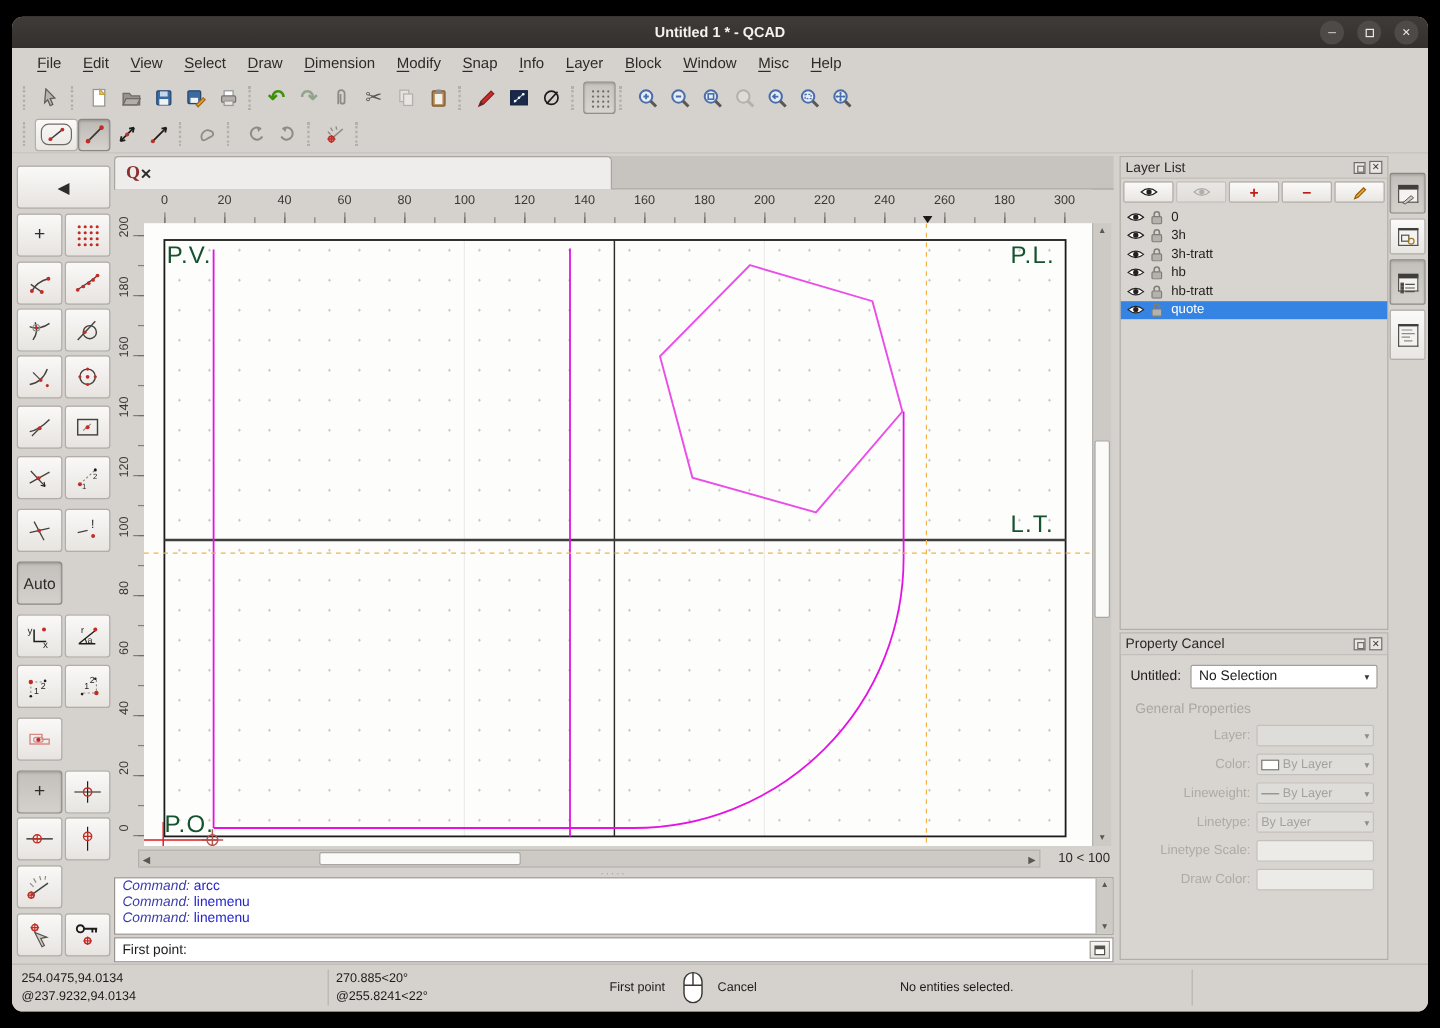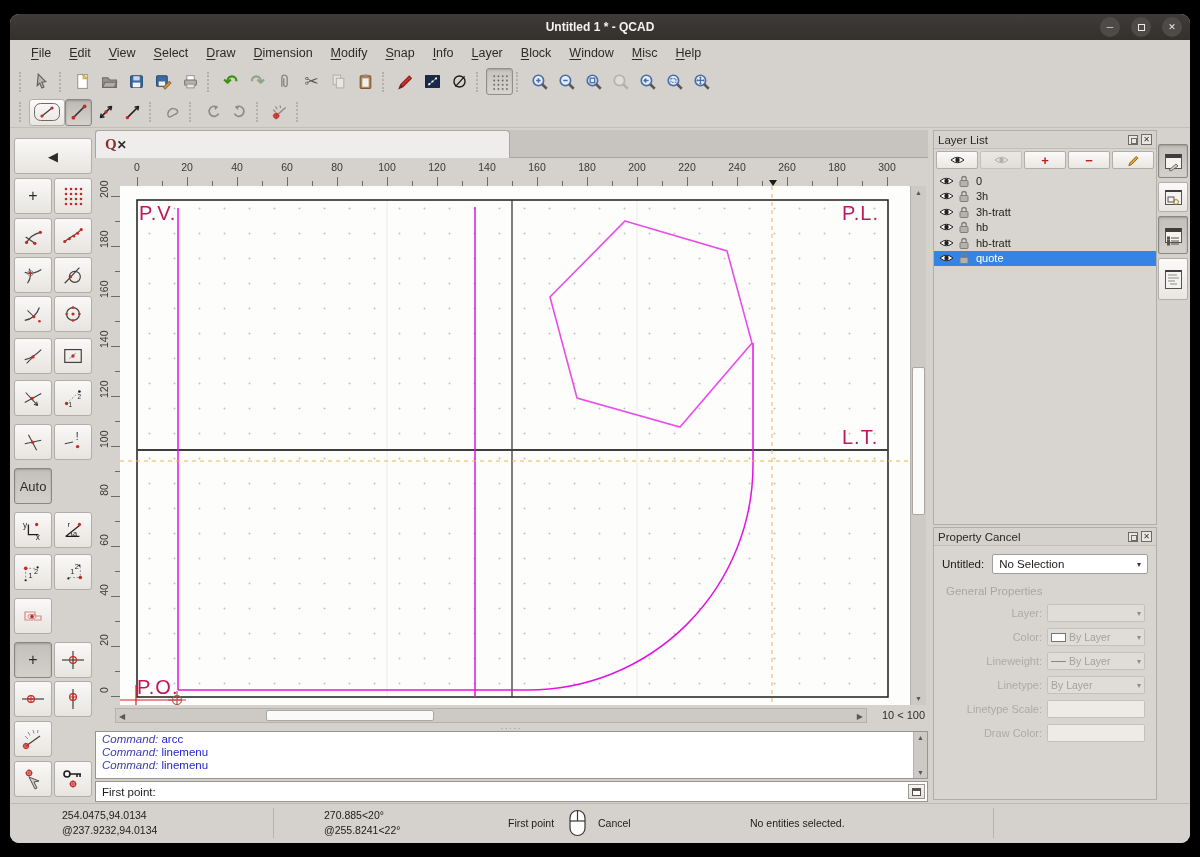--- a/index.html
+++ b/index.html
@@ -59,21 +59,21 @@
   .rmarker { position:absolute; left:652px; bottom:0; width:0; height:0; border-left:4px solid transparent; border-right:4px solid transparent; border-top:6px solid #1a1a1a; transform:translateX(-3px); }
   .vruler { position:absolute; left:0; top:58px; width:25px; height:519px; background:#d5d1cd;
     background-image:linear-gradient(to bottom,#6e6b67 0 1px,transparent 1px),linear-gradient(to bottom,#6e6b67 0 1px,transparent 1px);
     background-size:9px 50px,5px 25px; background-repeat:repeat-y; background-position:right 0 top 10px,right 0 top 10px; }
   .vnum { position:absolute; left:1px; width:16px; text-align:center; transform:rotate(-90deg); font-size:10.5px; color:#3a3835; top:calc(-2px + var(--i)*50px); }
 
   .canvas { position:absolute; left:25px; top:58px; width:790px; height:519px; background:#fdfdfc; overflow:hidden; }
   .paper { position:absolute; left:17px; top:14px; width:751px; height:497px;
     background-image:radial-gradient(circle,#c6c6c4 0.9px,transparent 1.1px); background-size:25px 25px; background-position:0 21px; }
   .draw { position:absolute; left:0; top:0; }
-  .caption { position:absolute; font-size:20px; color:#be185d; letter-spacing:1px; }
+  .caption { position:absolute; font-size:20px; color:#14532d; letter-spacing:1px; }
 
   .vscroll { position:absolute; left:815px; top:58px; width:16px; height:519px; background:#cdcac5; border-left:1px solid #b5b2ad; }
   .vthumb { position:absolute; left:1px; width:13px; background:#fafaf9; border:1px solid #aaa7a2; border-radius:2px; }
   .sarr { position:absolute; width:100%; text-align:center; font-size:7px; color:#5a5855; }
   .hscrollrow { position:absolute; left:0; top:577px; width:833px; height:23px; background:#d5d1cd; }
   .hscroll { position:absolute; left:20px; top:3px; width:752px; height:15px; background:#cdcac5; border:1px solid #b5b2ad; }
   .hthumb { position:absolute; left:150px; top:1px; width:168px; height:11px; background:#fafaf9; border:1px solid #aaa7a2; border-radius:2px; }
   .harr { position:absolute; top:3px; font-size:8px; color:#5a5855; }
   .gridind { position:absolute; right:3px; top:4px; font-size:11px; color:#2e2c2a; }
   .splitter { position:absolute; left:0; top:600px; width:833px; height:3px; text-align:center; color:#8d8a85; font-size:7px; line-height:2px; letter-spacing:2px; }
@@ -124,21 +124,21 @@
   
   .dockstrip { position:absolute; left:1148px; top:12px; width:32px; }
   .dockbtn { width:30px; margin:4px 0; background:linear-gradient(#fbfaf9,#e9e6e2); border:1px solid #b1ada8; border-radius:2px; display:flex; align-items:center; justify-content:center; }
   .dockbtn.down { background:linear-gradient(#c3c0bb,#d4d1cc); border-color:#8a8782; box-shadow:inset 0 1px 2px rgba(0,0,0,.2); }
   .dockico { width:17px; height:15px; border:1px solid #55524e; border-top:4px solid #403e3b; background:#f4f3f1; position:relative; margin:7px 0; }
 
   
   .statusbar { position:absolute; left:0; bottom:0; right:0; height:40px; background:#d5d1cd; border-top:1px solid #bdb9b5; font-size:10.5px; color:#1d1b19; }
   .sb-abs { position:absolute; }
   .sb-sep { position:absolute; top:4px; height:30px; border-left:1px solid #b7b3af; }
-  .sbline { display:block; line-height:15px;margin-left:44px; }
+  .sbline { display:block; line-height:15px; }
 </style>
 </head>
 <body>
 
 <div class="stage">
 <div class="window">
 
   <div class="titlebar">
     <span class="title">Untitled 1 * - QCAD</span>
     <div class="winbtns">

